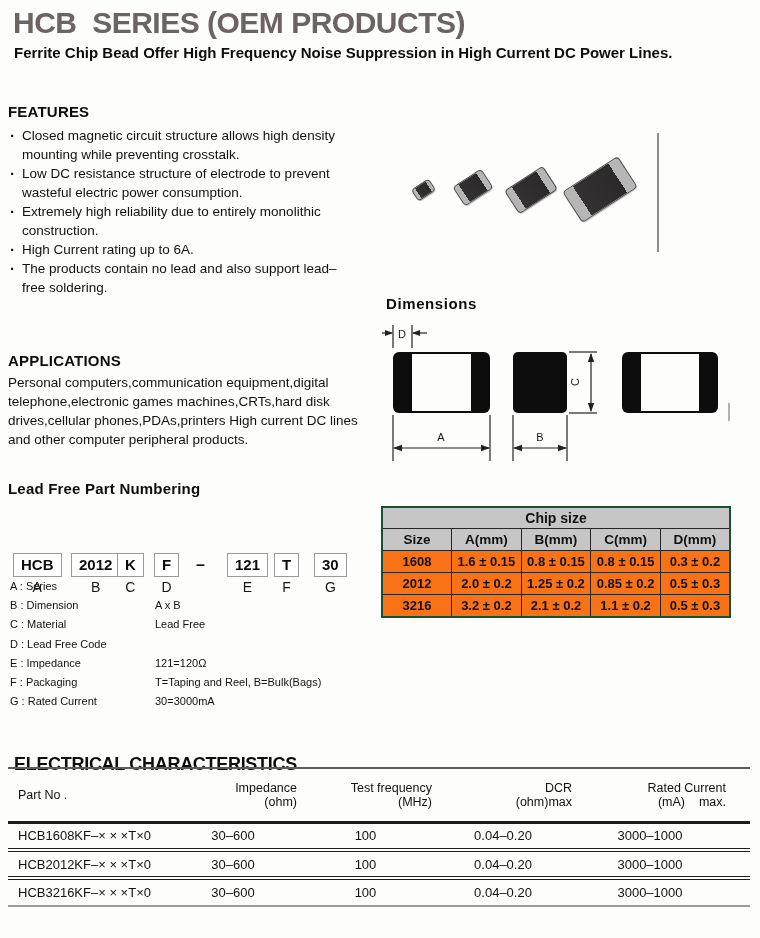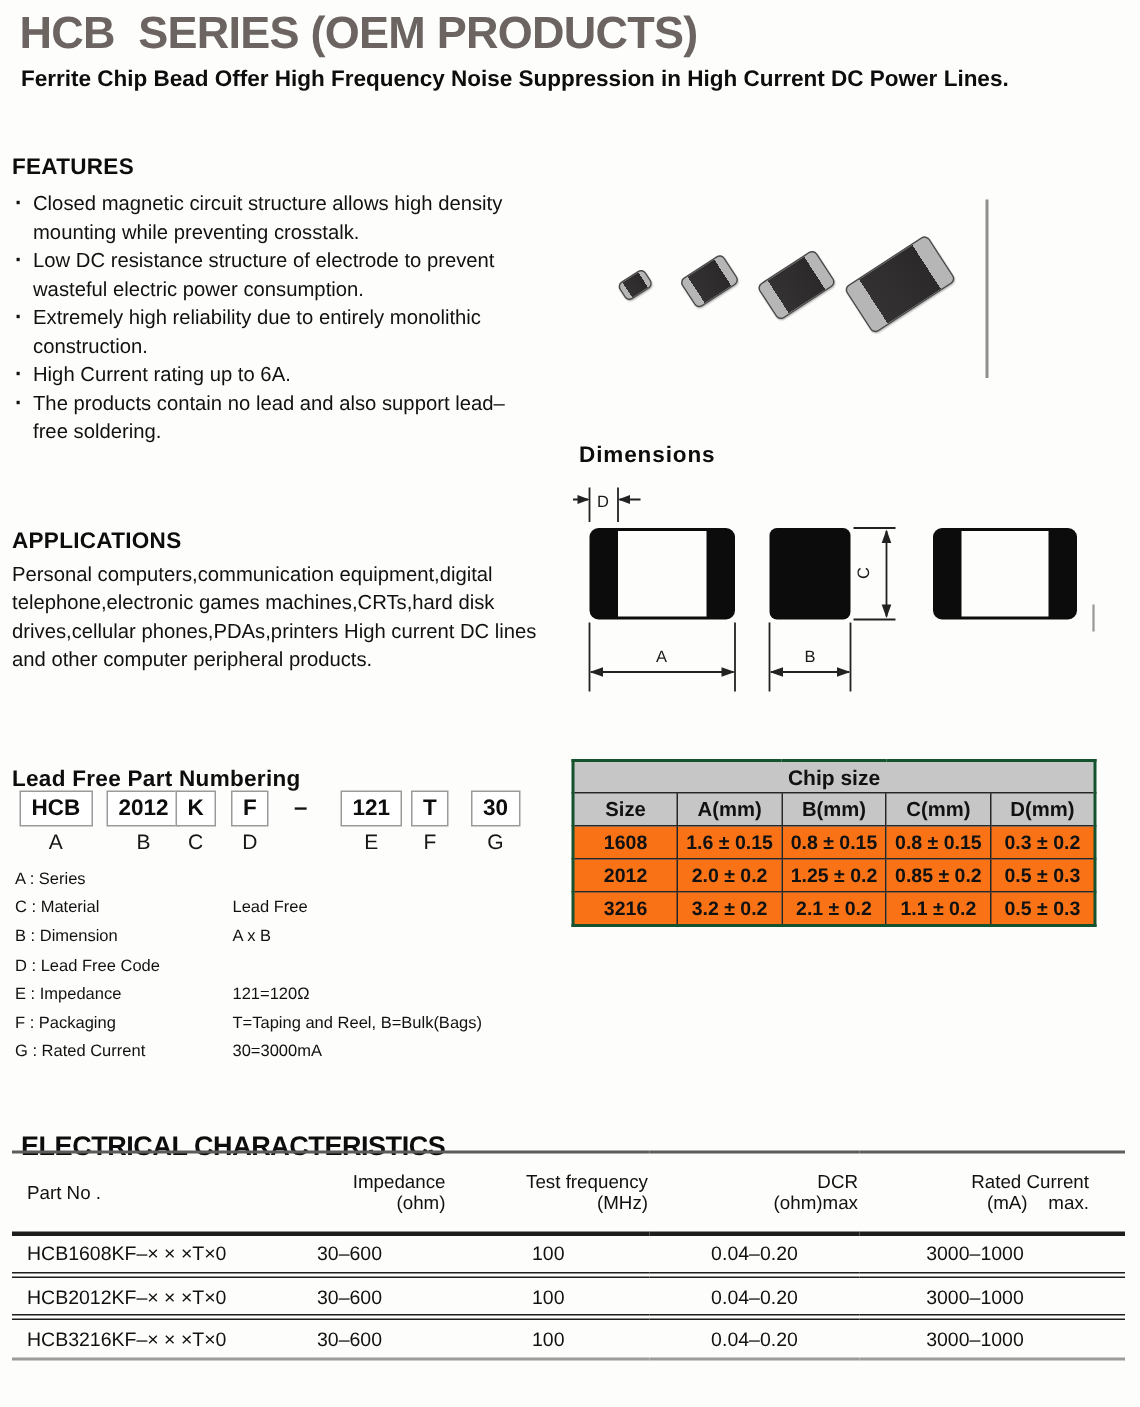--- a/index.html
+++ b/index.html
@@ -49,22 +49,22 @@
 
   
   .dims-head{left:386px;top:295px;letter-spacing:0.6px;}
   .dims-svg{left:380px;top:313px;}
 
   
   .apps-head{left:8px;top:352px;}
   .apps-text{left:8px;top:373px;width:350px;font-size:13.5px;line-height:19px;}
 
   
-  .pn-head{left:8px;top:511px;}
-  .pn-seg{position:absolute;text-align:center;}
+  .pn-head{left:8px;top:480px;}
+  .pn-seg{position:absolute;text-align:center;margin-top:26px;}
   .pn-box{
     display:block;border:1px solid #9a9a9a;background:#fff;
     height:22px;line-height:22px;padding:0 7px;
     font-size:15px;font-weight:bold;color:#0d0d0d;
   }
   .pn-dash{font-size:16px;font-weight:bold;line-height:24px;}
   .pn-letter{display:block;font-size:14px;margin-top:2px;color:#161616;}
 
   .pn-legend{left:10px;top:577px;font-size:11px;line-height:19.2px;}
   .pn-legend .lbl{display:inline-block;width:145px;}
@@ -196,22 +196,22 @@
   <span class="pn-box">T</span>
   <span class="pn-letter">F</span>
 </div>
 <div class="abs pn-seg" style="left:314px;top:527px;">
   <span class="pn-box">30</span>
   <span class="pn-letter">G</span>
 </div>
 
 <div class="abs pn-legend">
   <div><span class="lbl">A : Series</span><span></span></div>
+  <div><span class="lbl">B : Dimension</span><span>A x B</span></div>
   <div><span class="lbl">C : Material</span><span>Lead Free</span></div>
-  <div><span class="lbl">B : Dimension</span><span>A x B</span></div>
   <div><span class="lbl">D : Lead Free Code</span><span></span></div>
   <div><span class="lbl">E : Impedance</span><span>121=120Ω</span></div>
   <div><span class="lbl">F : Packaging</span><span>T=Taping and Reel, B=Bulk(Bags)</span></div>
   <div><span class="lbl">G : Rated Current</span><span>30=3000mA</span></div>
 </div>
 
 <div class="abs chipsize">
   <table>
     <tbody>
         <tr>

